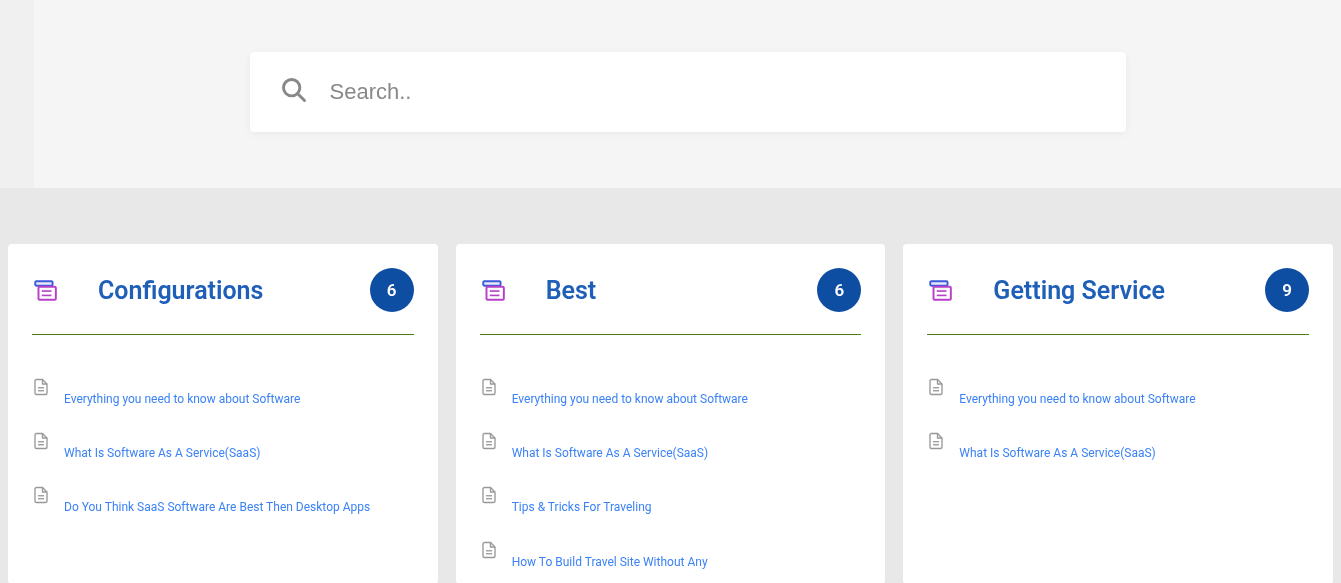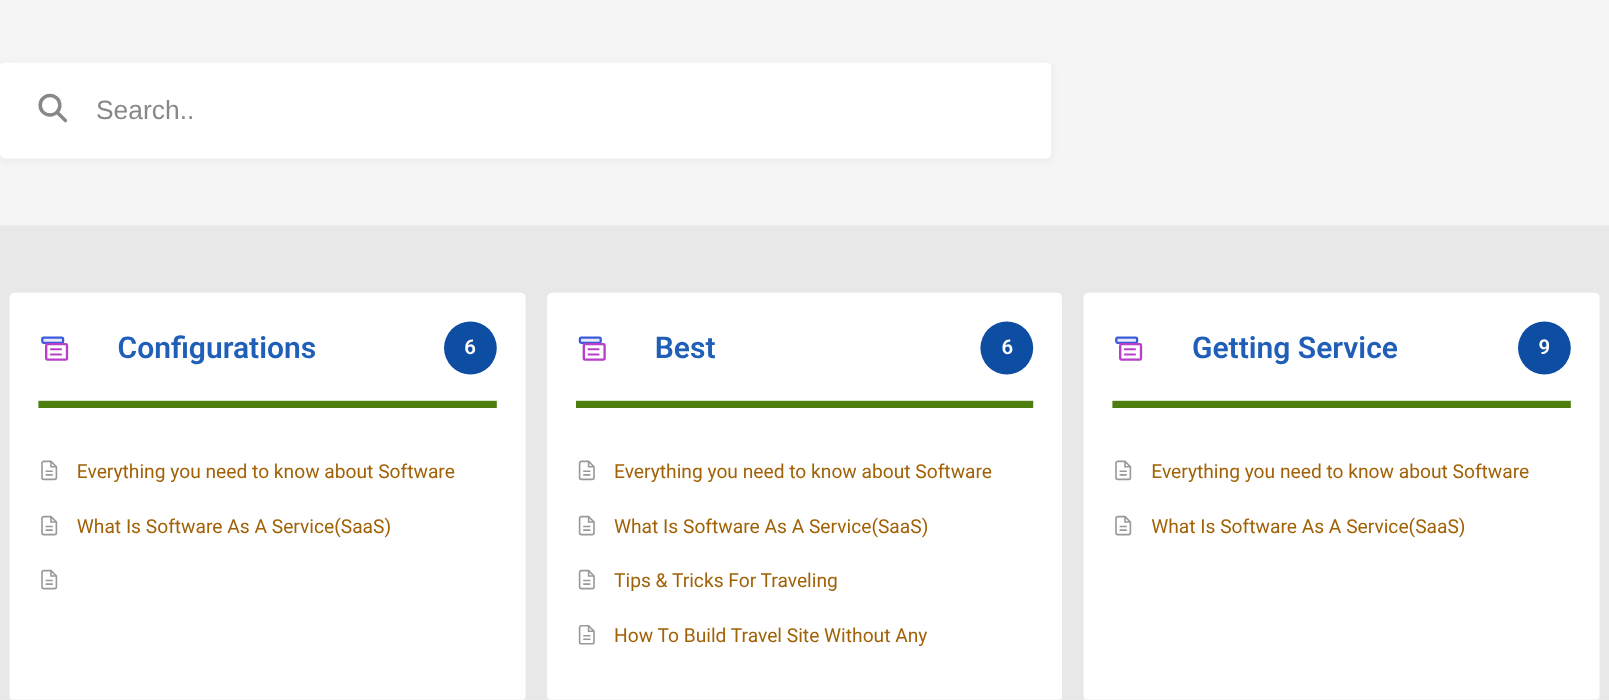--- a/index.html
+++ b/index.html
@@ -11,21 +11,22 @@
       font-family: -apple-system, BlinkMacSystemFont, "Segoe UI", Roboto, "Helvetica Neue", Arial, sans-serif;
       background: #f0f0f0;
       width: 1341px;
       height: 583px;
       overflow: hidden;
     }
     .search-section {
       background: #f5f5f5;
       padding: 52px 0 56px 0;
       display: flex;
-      justify-content: flex-start;
+      justify-content: center;
+      margin-left: 34px;
     }
     .search-box {
       width: 876px;
       height: 80px;
       background: #ffffff;
       border-radius: 4px;
       display: flex;
       align-items: center;
       padding: 0 30px;
       box-shadow: 0 2px 8px rgba(0,0,0,0.05);
@@ -57,21 +58,21 @@
       background: #ffffff;
       width: 432px;
       border-radius: 4px;
       padding: 24px 24px 0 24px;
       min-height: 340px;
     }
     .card-header {
       display: flex;
       align-items: center;
       padding-bottom: 22px;
-      border-bottom: 6px solid #4d7c0f;
+      border-bottom: 1px solid #4d7c0f;
       margin-bottom: 30px;
     }
     .category-icon {
       width: 26px;
       height: 26px;
       flex-shrink: 0;
       margin-right: 40px;
     }
     .card-title {
       color: #1f5fb8;
@@ -99,23 +100,24 @@
       align-items: flex-start;
       padding: 10px 0;
       gap: 14px;
     }
     .doc-icon {
       color: #999;
       flex-shrink: 0;
       margin-top: 3px;
     }
     .item-text {
-      color: #a16207;
-      font-size: 16px;
+      color: #3b82f6;
+      font-size: 12px;
       line-height: 1.6;
+      margin-top: 15px;
     }
   </style>
 </head>
 <body>
 
 <div class="search-section">
   <div class="search-box">
     <span class="search-icon">
       <svg width="28" height="28" viewBox="0 0 24 24" fill="none" stroke="currentColor" stroke-width="2.5" stroke-linecap="round">
         <circle cx="10" cy="10" r="7"></circle>
@@ -166,20 +168,21 @@
       </li>
       <li class="card-item">
         <span class="doc-icon">
           <svg width="18" height="18" viewBox="0 0 24 24" fill="none" stroke="currentColor" stroke-width="1.8">
               <path d="M14 2H6a2 2 0 0 0-2 2v16a2 2 0 0 0 2 2h12a2 2 0 0 0 2-2V8z"></path>
               <polyline points="14 2 14 8 20 8"></polyline>
               <line x1="8" y1="13" x2="16" y2="13"></line>
               <line x1="8" y1="17" x2="16" y2="17"></line>
             </svg>
         </span>
+        <span class="item-text">Do You Think SaaS Software Are Best Then Desktop Apps</span>
       </li>
     </ul>
   </div>
 
   <div class="card">
     <div class="card-header">
       <span class="category-icon">
         <svg width="26" height="26" viewBox="0 0 24 24" fill="none">
           <rect x="3" y="4" width="16" height="4" rx="1" stroke="#3b5bdb" stroke-width="1.8" fill="#e7e9fb"></rect>
           <rect x="6" y="9" width="16" height="12" rx="1" stroke="#b93ec9" stroke-width="1.8" fill="none"></rect>

